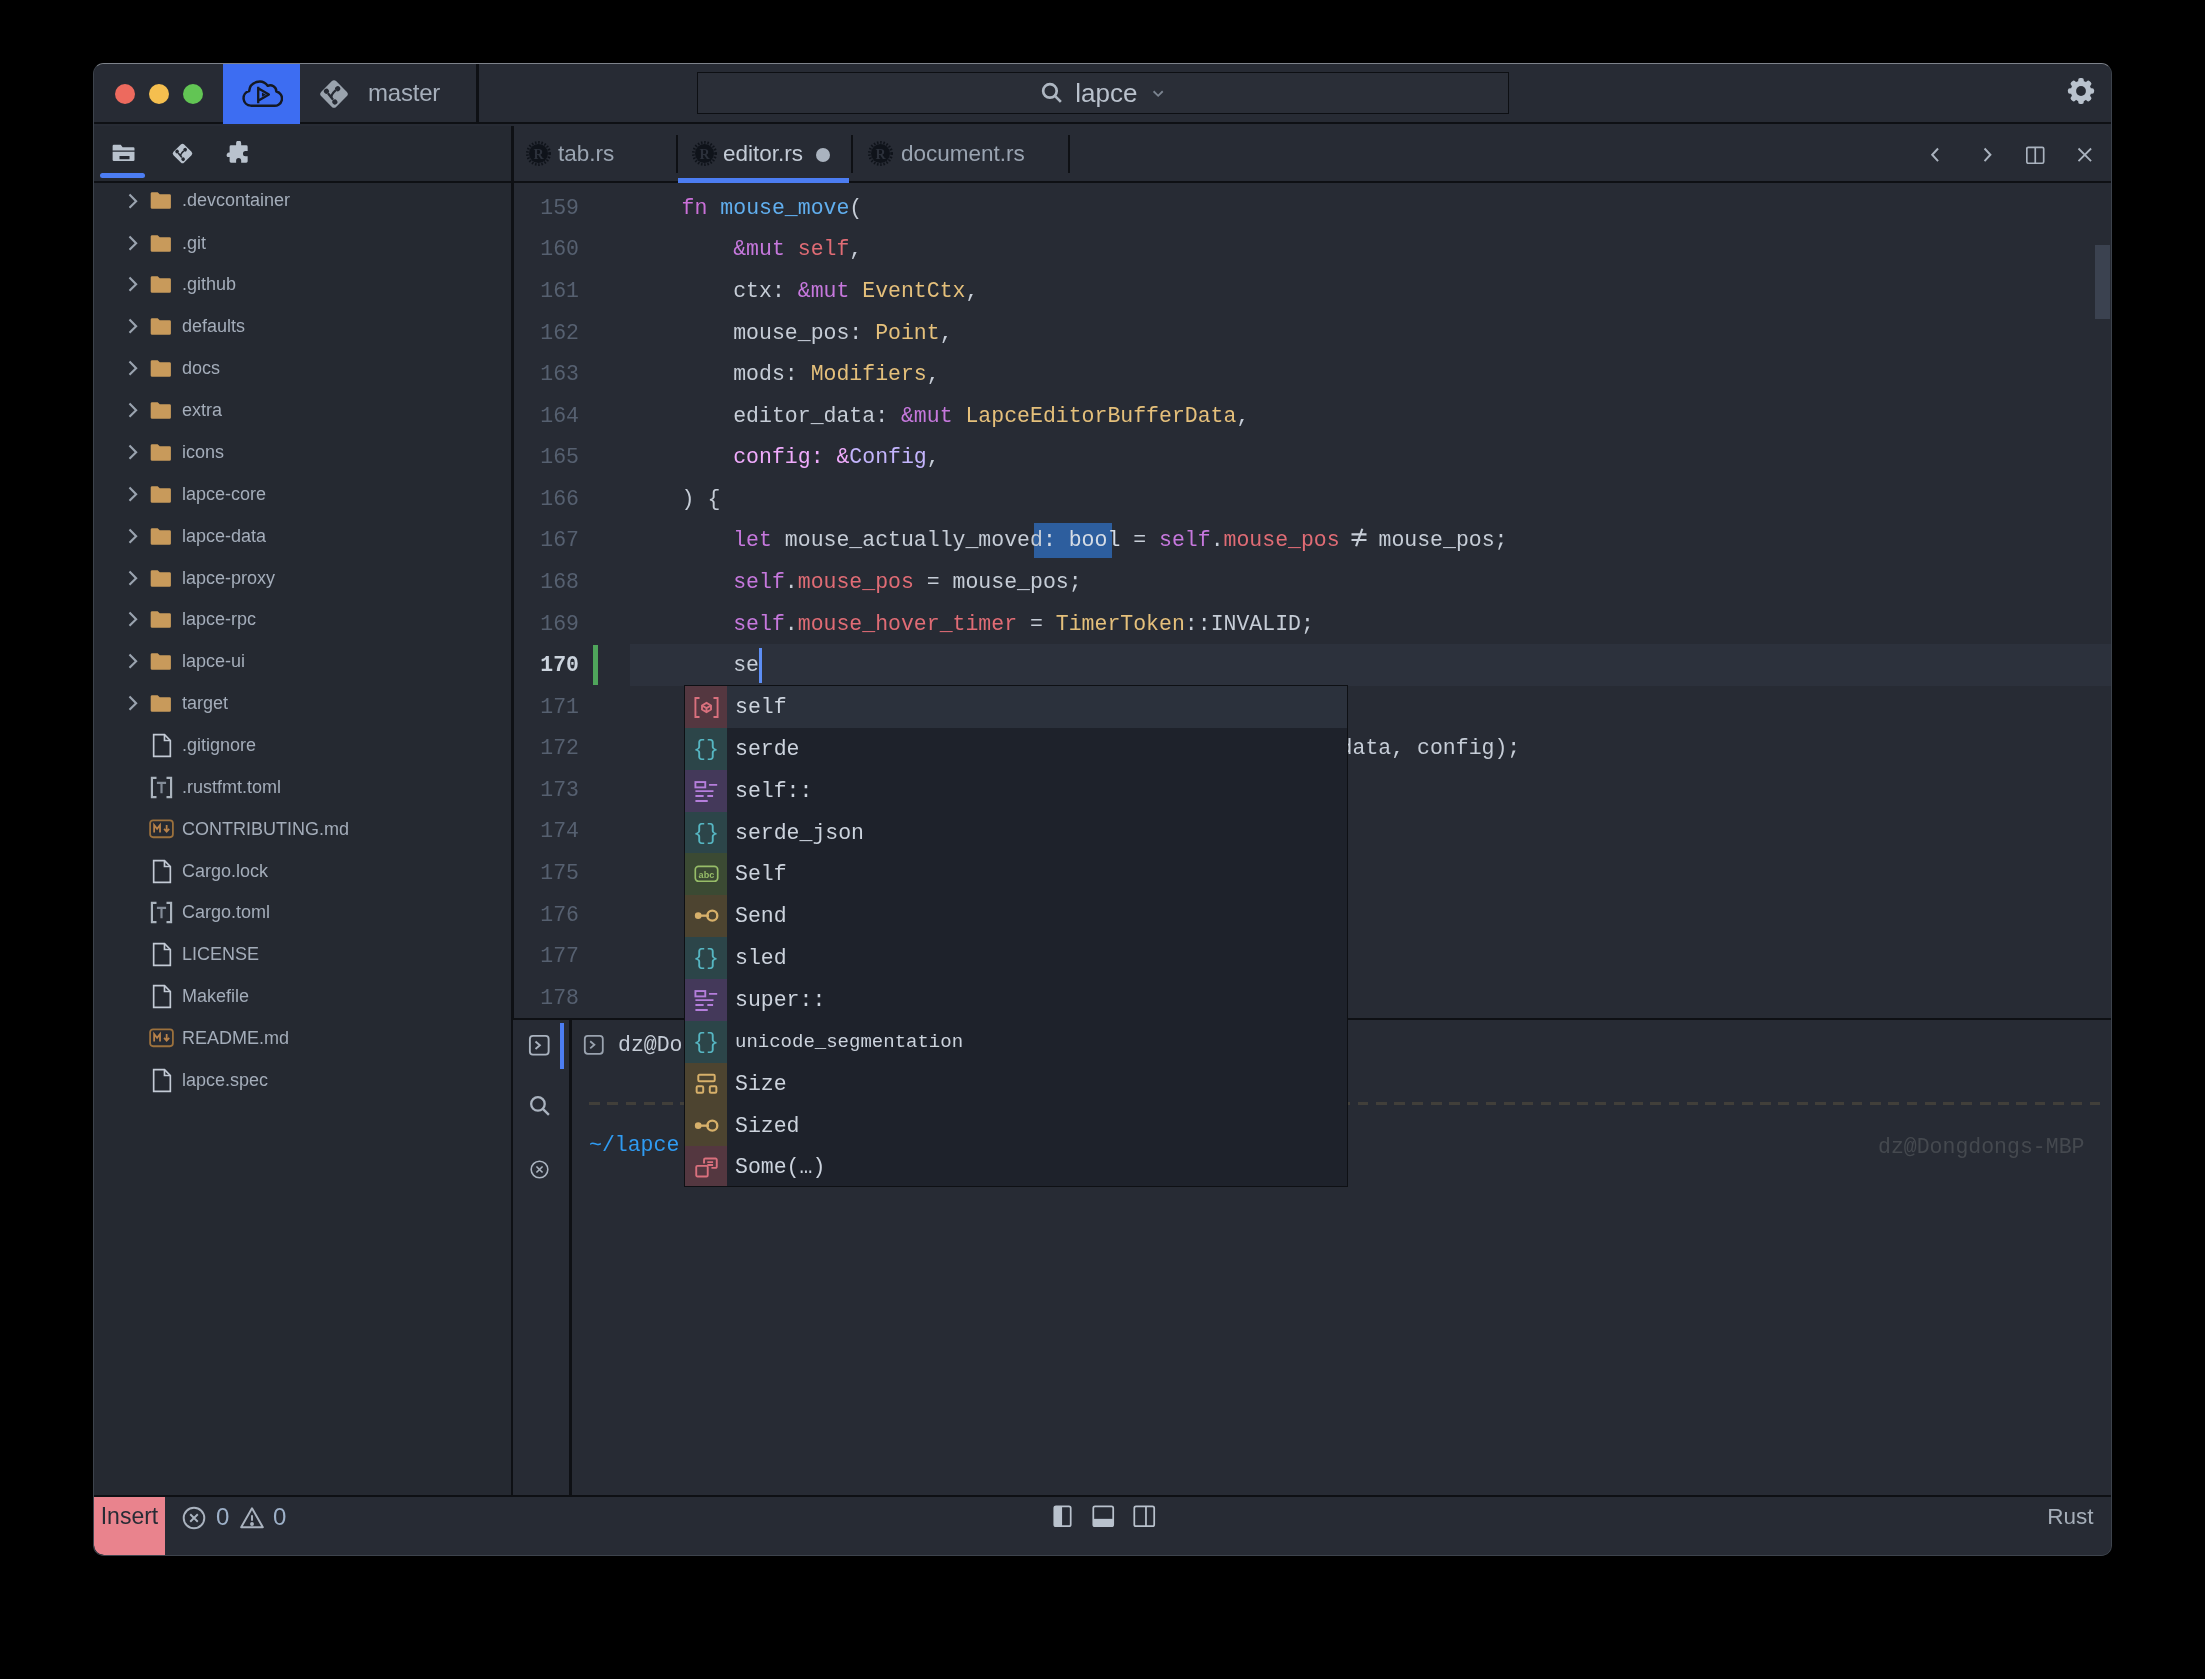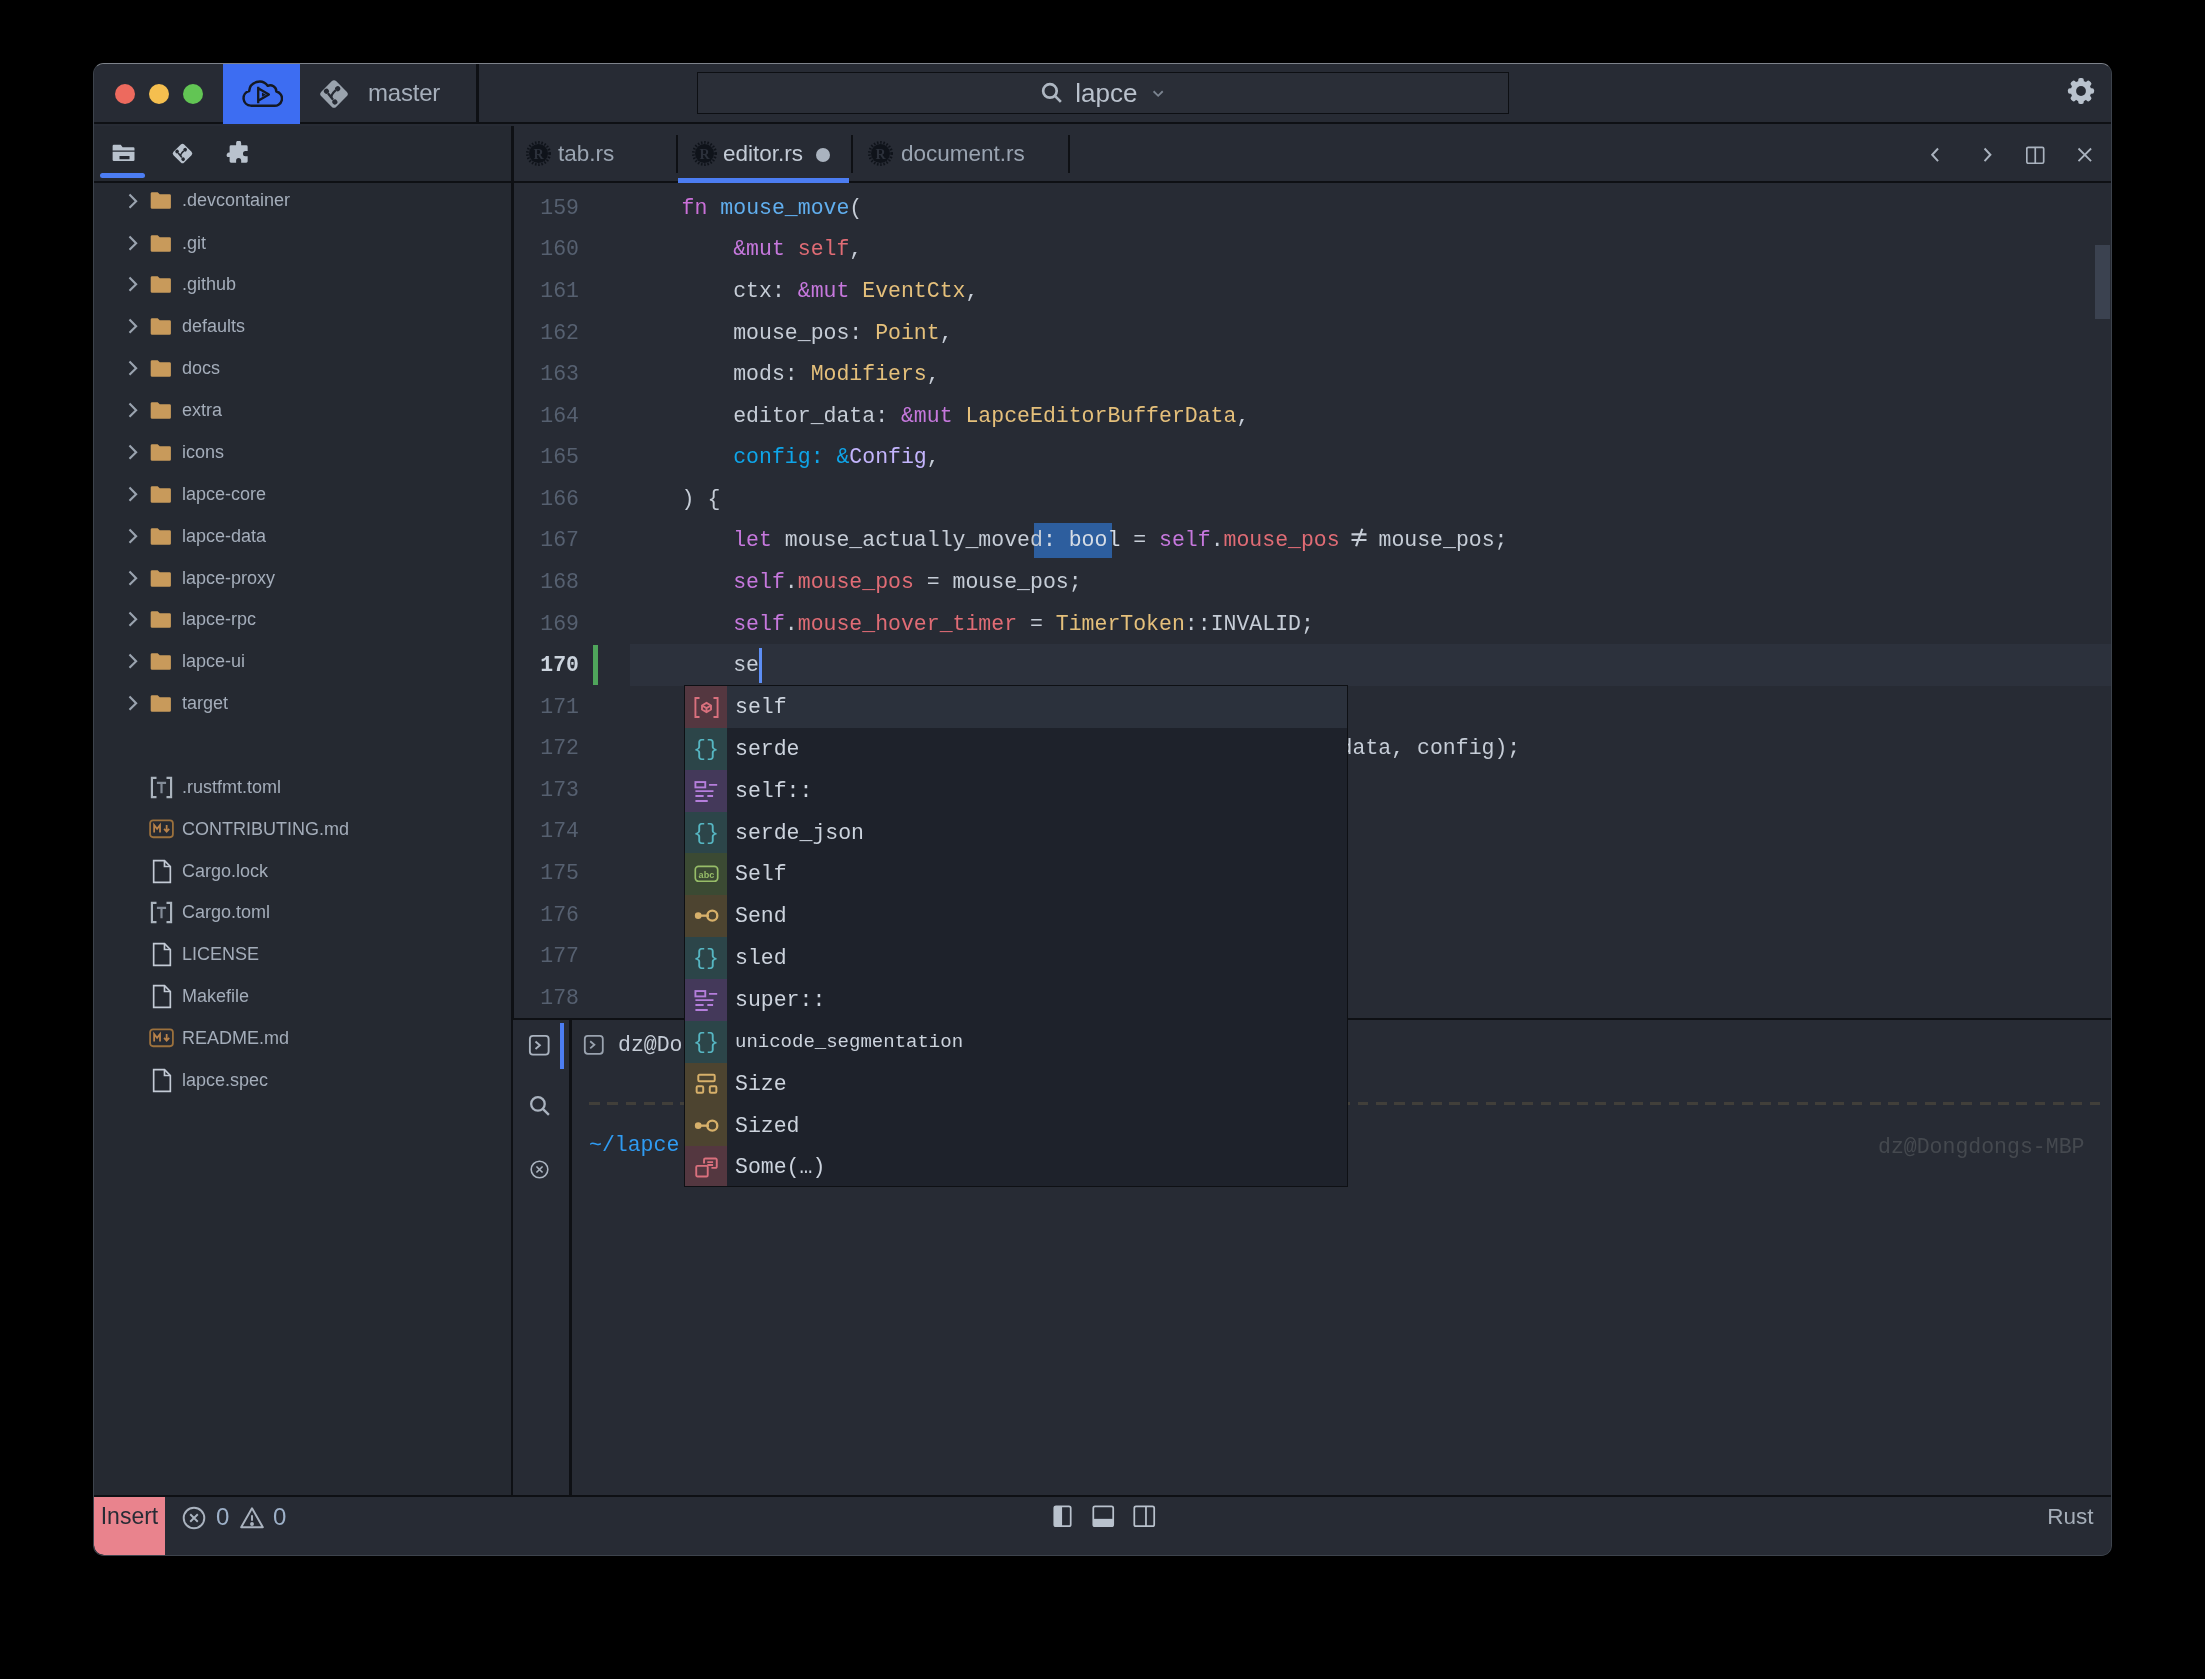--- a/index.html
+++ b/index.html
@@ -232,20 +232,30 @@
           <svg class="chev" width="11.6" height="18.3" viewBox="0 0 14 22">
             <path fill="none" stroke="#9aa3af" stroke-width="2.6" d="M3 3 l8 8 l-8 8"></path>
           </svg>
           <span class="ticon">
             <svg width="21.6" height="19" viewBox="0 0 31 26">
               <path fill="#c89a5b" d="M1 3 q0-2 2-2 h8 l3 3 h14 q2 0 2 2 v17 q0 2-2 2 H3 q-2 0-2-2 Z"></path>
             </svg>
           </span>
           <span class="tname">target</span>
         </div>
+<div class="trow" style="top:541px">
+          <span class="chev"></span>
+          <span class="ticon" style="padding-left:2.5px">
+            <svg width="20" height="25" viewBox="0 0 24 30">
+              <path fill="none" stroke="#c3cad5" stroke-width="2" d="M2 2 h13 l7 7 v19 h-20 Z"></path>
+              <path fill="none" stroke="#c3cad5" stroke-width="2" d="M15 2 v7 h7"></path>
+            </svg>
+          </span>
+          <span class="tname">.gitignore</span>
+        </div>
 <div class="trow" style="top:583px">
           <span class="chev"></span>
           <span class="ticon">
             <svg width="25" height="25" viewBox="0 0 30 30" fill="none">
               <path d="M9 3.5 H3.5 V26.5 H9 M21 3.5 h5.5 V26.5 H21" stroke="#aab3bd" stroke-width="2.6"></path>
               <path d="M9.5 9.5 h11 M15 9.5 V22" stroke="#838c98" stroke-width="2.6"></path>
             </svg>
           </span>
           <span class="tname">.rustfmt.toml</span>
         </div>
@@ -372,21 +382,21 @@
 <div class="cl" style="top:42px"><span style="color:#c6cdd7">        </span><span style="color:#c678dd">&amp;mut</span><span style="color:#c6cdd7"> </span><span style="color:#e06c75">self</span><span style="color:#c6cdd7">,</span></div>
 <div class="num" style="top:84px">161</div>
 <div class="cl" style="top:84px"><span style="color:#c6cdd7">        ctx: </span><span style="color:#c678dd">&amp;mut</span><span style="color:#c6cdd7"> </span><span style="color:#e5c07b">EventCtx</span><span style="color:#c6cdd7">,</span></div>
 <div class="num" style="top:126px">162</div>
 <div class="cl" style="top:126px"><span style="color:#c6cdd7">        mouse_pos: </span><span style="color:#e5c07b">Point</span><span style="color:#c6cdd7">,</span></div>
 <div class="num" style="top:167px">163</div>
 <div class="cl" style="top:167px"><span style="color:#c6cdd7">        mods: </span><span style="color:#e5c07b">Modifiers</span><span style="color:#c6cdd7">,</span></div>
 <div class="num" style="top:209px">164</div>
 <div class="cl" style="top:209px"><span style="color:#c6cdd7">        editor_data: </span><span style="color:#c678dd">&amp;mut</span><span style="color:#c6cdd7"> </span><span style="color:#e5c07b">LapceEditorBufferData</span><span style="color:#c6cdd7">,</span></div>
 <div class="num" style="top:250px">165</div>
-<div class="cl" style="top:250px"><span style="color:#0ea5e9">        config: &amp;</span><span style="color:#c4b5fd">Config</span><span style="color:#c6cdd7">,</span></div>
+<div class="cl" style="top:250px"><span style="color:#f0abfc">        config: &amp;</span><span style="color:#c4b5fd">Config</span><span style="color:#c6cdd7">,</span></div>
 <div class="num" style="top:292px">166</div>
 <div class="cl" style="top:292px"><span style="color:#c6cdd7">    ) {</span></div>
 <div class="num" style="top:333px">167</div>
 <div class="cl" style="top:333px"><span style="color:#c6cdd7">        </span><span style="color:#c678dd">let</span><span style="color:#c6cdd7"> mouse_actually_moved</span><span style="color:#d6dde6">: bool</span><span style="color:#c6cdd7"> = </span><span style="color:#c678dd">self</span><span style="color:#c6cdd7">.</span><span style="color:#e06c75">mouse_pos</span><span style="color:#c6cdd7"> </span><span style="display:inline-block;width:13px;overflow:visible"><svg width="16" height="25" style="vertical-align:-4.2px;margin-left:-1.7px" viewBox="0 0 19 30">
             <path d="M0.5 11.3 h18 M0.5 18 h18 M13.5 4.5 L6 25.5" stroke="#c6cdd7" stroke-width="2.6" fill="none"></path>
           </svg></span><span style="color:#c6cdd7"> mouse_pos;</span></div>
 <div class="num" style="top:375px">168</div>
 <div class="cl" style="top:375px"><span style="color:#c6cdd7">        </span><span style="color:#c678dd">self</span><span style="color:#c6cdd7">.</span><span style="color:#e06c75">mouse_pos</span><span style="color:#c6cdd7"> = mouse_pos;</span></div>
 <div class="num" style="top:417px">169</div>
 <div class="cl" style="top:417px"><span style="color:#c6cdd7">        </span><span style="color:#c678dd">self</span><span style="color:#c6cdd7">.</span><span style="color:#e06c75">mouse_hover_timer</span><span style="color:#c6cdd7"> = </span><span style="color:#e5c07b">TimerToken</span><span style="color:#c6cdd7">::INVALID;</span></div>

